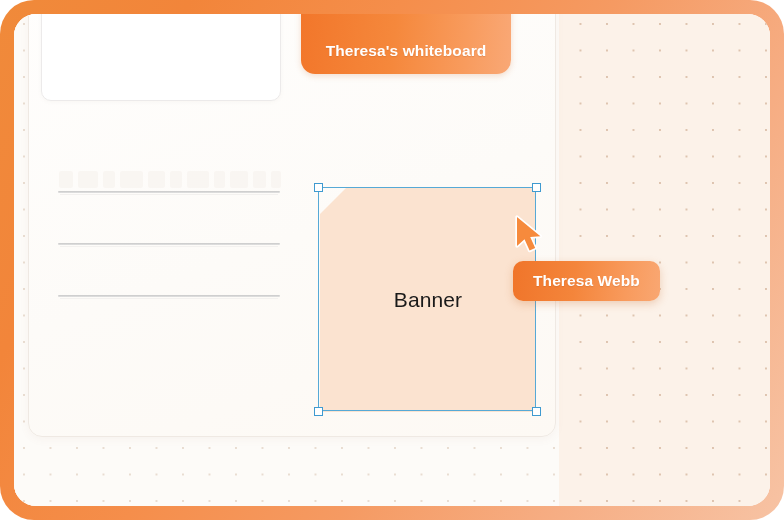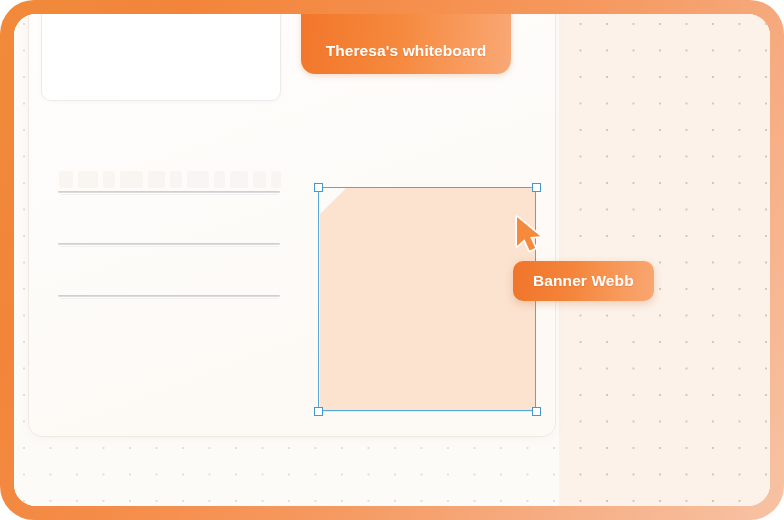--- a/index.html
+++ b/index.html
@@ -268,37 +268,38 @@
           <div class="ghost-blk" style="width:11px"></div>
         </div>
 
         <div class="rule rule-1"></div>
         <div class="rule rule-2"></div>
         <div class="rule rule-3"></div>
 
       </div>
 
       <div class="banner-shape"></div>
+      <div class="banner-label">Banner</div>
 
       <div class="sel-box"></div>
       <div class="sel-handle h-tl"></div>
       <div class="sel-handle h-tr"></div>
       <div class="sel-handle h-bl"></div>
       <div class="sel-handle h-br"></div>
 
       <div class="wb-pill">
         <span class="wb-pill-text">Theresa's whiteboard</span>
       </div>
 
       <div class="cursor">
         <svg width="42" height="46" viewBox="0 0 42 46" xmlns="http://www.w3.org/2000/svg">
           <path d="M5 3 L5 32 L12.5 25.2 L17.6 36.6 L23.2 34.0 L18.2 23.0 L28.4 22.2 Z" fill="#f68a3c" stroke="#ffffff" stroke-width="3.4" stroke-linejoin="round" stroke-linecap="round"></path>
           <path d="M5 3 L5 32 L12.5 25.2 L17.6 36.6 L23.2 34.0 L18.2 23.0 L28.4 22.2 Z" fill="#f68a3c"></path>
         </svg>
       </div>
 
       <div class="name-pill">
-        <span class="name-pill-text">Banner Webb</span>
+        <span class="name-pill-text">Theresa Webb</span>
       </div>
 
     </div>
   </div>
 </div>
 
 </body></html>

